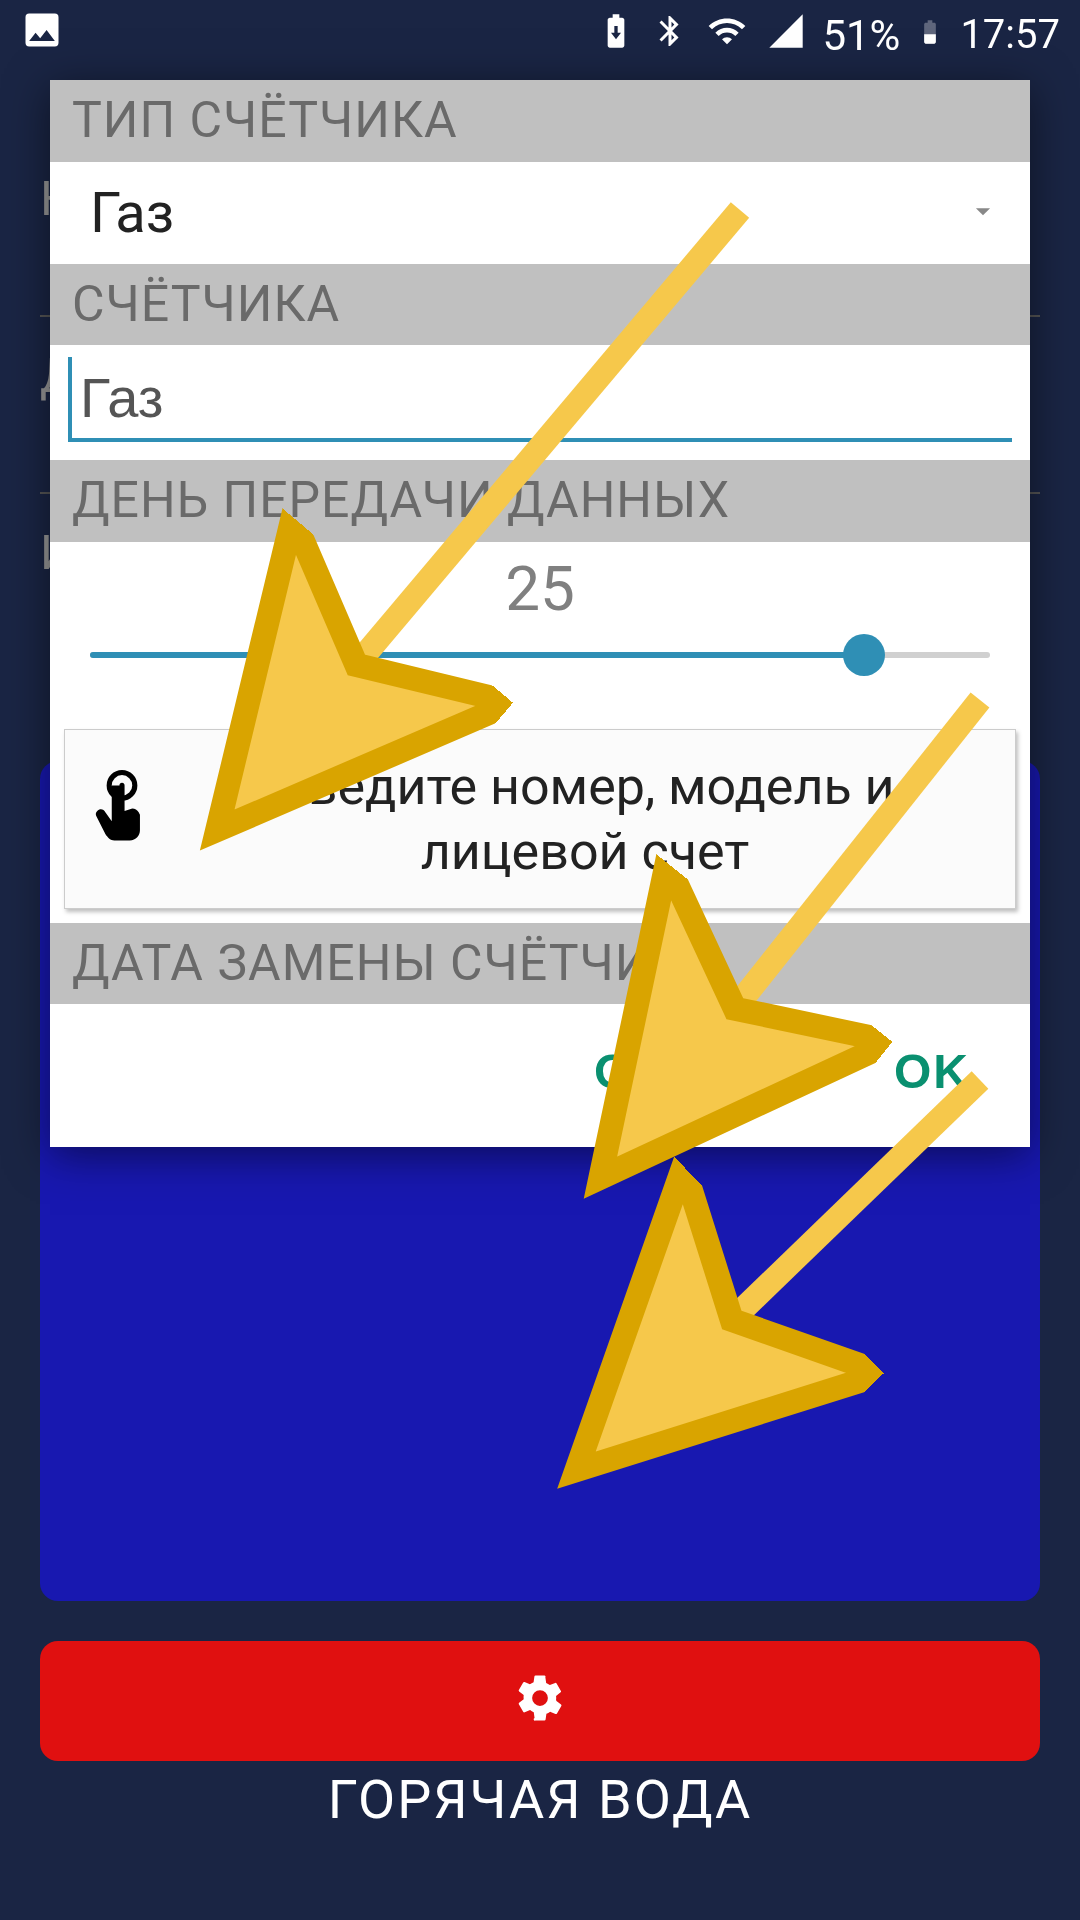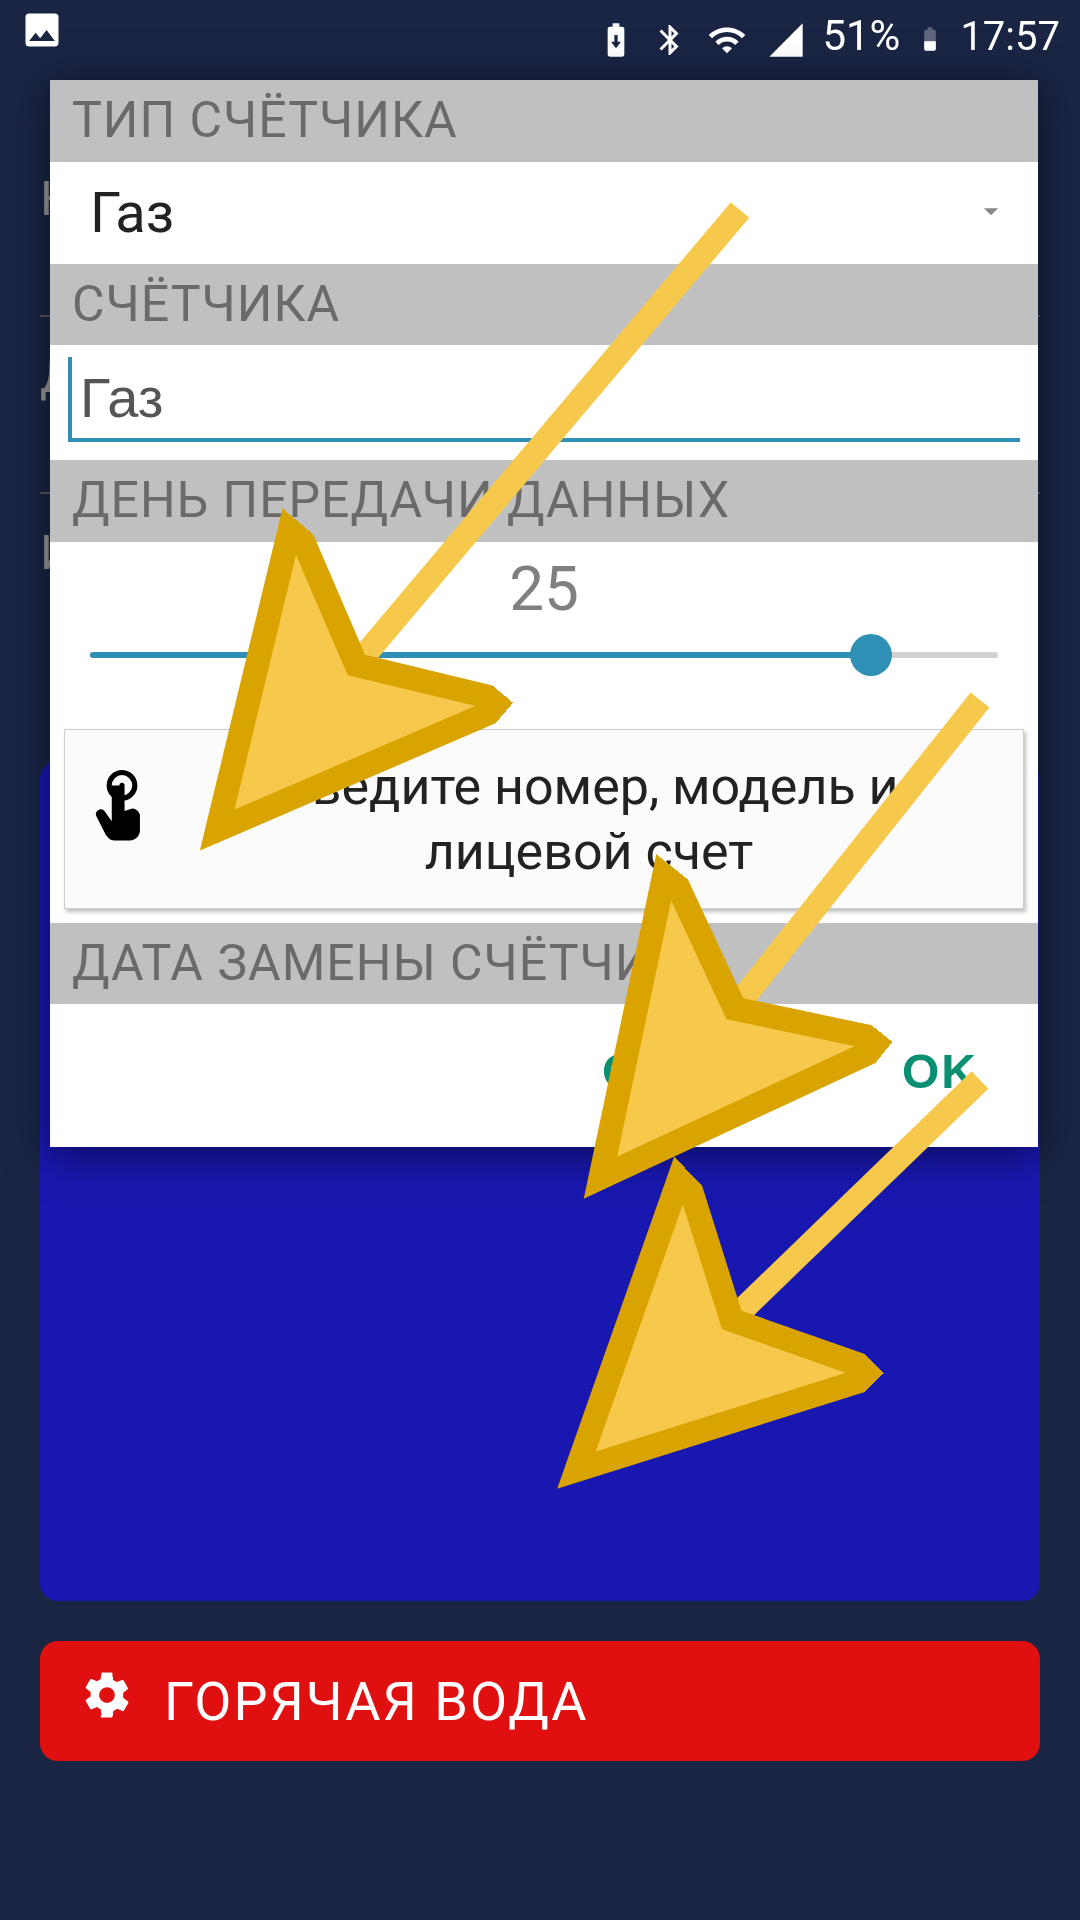--- a/index.html
+++ b/index.html
@@ -6,40 +6,40 @@
   html, body { width: 1080px; height: 1920px; overflow: hidden; font-family: Roboto, Arial, sans-serif; }
   body { background: #1a2544; position: relative; }
 
   
   .status-bar {
     height: 70px; background: #1a2544; color: #fff;
     display: flex; align-items: center; justify-content: space-between;
     padding: 0 20px; font-size: 42px; font-weight: 400;
   }
   .status-left { display: flex; align-items: center; gap: 20px; }
-  .status-right { display: flex; align-items: flex-end; gap: 16px; }
+  .status-right { display: flex; align-items: flex-start; gap: 16px; }
   .status-right span { display: inline-flex; align-items: center; }
 
   
   .bg-page { position: absolute; top: 70px; left: 0; right: 0; bottom: 0; padding: 40px; }
   .bg-label { color: #999; font-size: 48px; margin-top: 30px; letter-spacing: 2px; }
   .bg-underline { border-bottom: 2px solid #555; height: 90px; margin-bottom: 20px; }
   .bg-card {
     background: #1818b0; border-radius: 18px; margin-top: 180px;
     padding: 40px; height: 840px; position: relative;
   }
   .bg-card-red {
     background: #e01010; border-radius: 18px; margin-top: 40px;
     padding: 30px 40px; color: #fff; font-size: 54px; letter-spacing: 2px;
-    display: flex; align-items: center; gap: 30px; height: 120px;
+    display: flex; align-items: center; gap: 30px; height: 120px; flex-direction: column;
   }
 
   
   .dialog {
-    position: absolute; left: 50px; right: 42px; top: 80px;
+    position: absolute; left: 50px; right: 50px; top: 80px;
     background: #737373; box-shadow: 0 8px 40px rgba(0,0,0,0.5);
     z-index: 10;
   }
   .dlg-section-header {
     background: #c0c0c0; color: #6a6a6a; font-size: 50px;
     padding: 12px 22px; letter-spacing: 1px; line-height: 1.15;
   }
   
   .dlg-dropdown {
     display: flex; align-items: center; justify-content: space-between;

